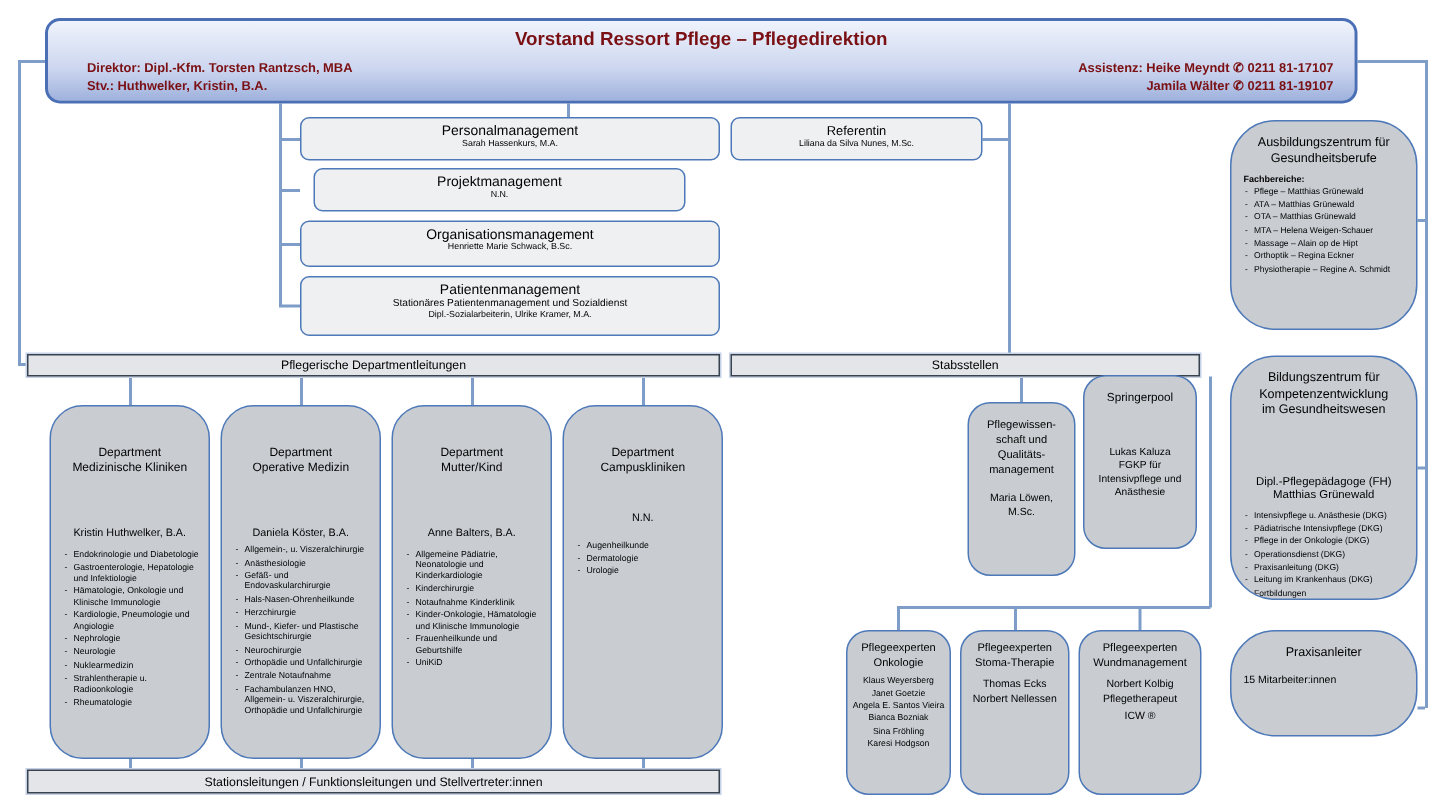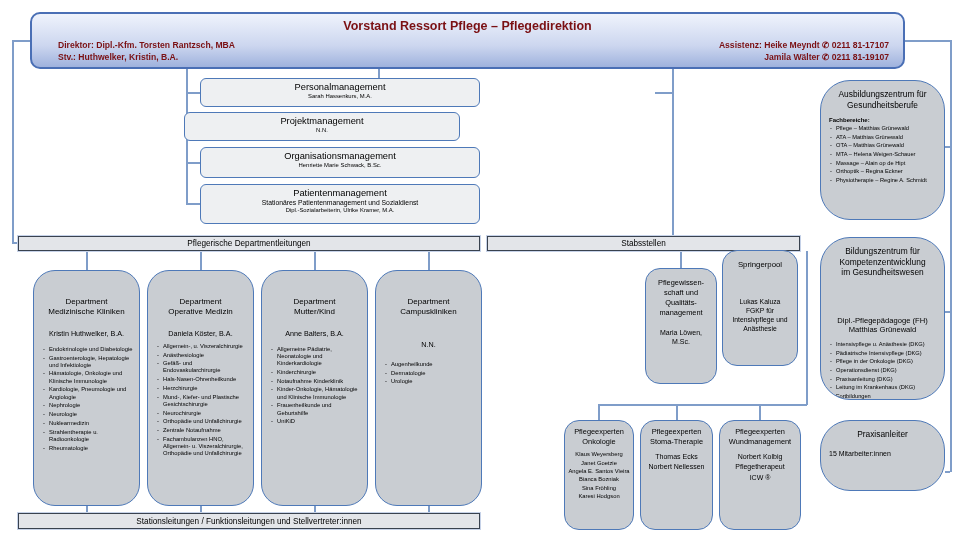--- a/index.html
+++ b/index.html
@@ -17,21 +17,21 @@
   .mgmt{background:#eef0f2;border:1.3px solid #4e79b8;border-radius:6px;text-align:center;overflow:hidden;}
   .mgmt .t{font-size:9.3px;padding-top:3px;}
   .mgmt .u{font-size:6.8px;padding-top:1px;}
   .mgmt .n{font-size:5.9px;padding-top:1px;}
   .bar{background:#e3e5e9;border:1px solid #39424f;box-shadow:0 0 0 1px #c6d2e8;
        text-align:center;font-size:8.2px;}
   
   .gray{background:#c9cdd2;border:1.4px solid #4e79b8;overflow:hidden;}
   .dept{border-radius:22px;text-align:center;}
   .dept .t{font-size:8px;padding-top:26px;white-space:pre-line;line-height:1.3;}
-  .dept .leader{font-size:7.2px;margin-top:11px;}
+  .dept .leader{font-size:7.2px;margin-top:32px;}
   .blist{text-align:left;padding:8px 4px 0 8px;font-size:5.8px;line-height:1.25;}
   .bl{position:relative;padding-left:7px;margin-bottom:1.5px;}
   .bl::before{content:"-";position:absolute;left:1px;top:0;}
   .rbox{border-radius:30px;}
   .rbox .t{font-size:8.4px;text-align:center;padding-top:8px;white-space:pre-line;line-height:1.25;}
   .rbox .sub{font-size:7.6px;text-align:center;padding-top:6px;white-space:pre-line;line-height:1.3;margin-top:32px;}
   .rbox .lbl{font-size:6px;font-weight:bold;padding:7px 0 2px 8px;}
   .rbox .blist{font-size:5.7px;}
   .sbox{border-radius:15px;text-align:center;}
   .sbox .t{font-size:7.4px;padding-top:9px;white-space:pre-line;line-height:1.35;}
@@ -86,34 +86,38 @@
     <div class="hdr-right">
       <div><span>Assistenz: Heike Meyndt</span> <span>✆</span> <span>0211 81-17107</span></div>
       <div><span>Jamila Wälter</span> <span>✆</span> <span>0211 81-19107</span></div>
     </div>
   </div>
 
   <div class="box mgmt" style="left:200px;top:78px;width:280px;height:29px;">
     <div class="t">Personalmanagement</div>
     <div class="n">Sarah Hassenkurs, M.A.</div>
   </div>
-  <div class="box mgmt" style="left:184px;top:112px;width:276px;height:29px;">
+  <div class="box mgmt" style="left:209px;top:112px;width:248px;height:29px;">
     <div class="t">Projektmanagement</div>
     <div class="n">N.N.</div>
   </div>
   <div class="box mgmt" style="left:200px;top:147px;width:280px;height:31px;">
     <div class="t">Organisationsmanagement</div>
     <div class="n">Henriette Marie Schwack, B.Sc.</div>
   </div>
   <div class="box mgmt" style="left:200px;top:184px;width:280px;height:40px;">
     <div class="t">Patientenmanagement</div>
     <div class="u">Stationäres Patientenmanagement und Sozialdienst</div>
     <div class="n">Dipl.-Sozialarbeiterin, Ulrike Kramer, M.A.</div>
   </div>
 
+  <div class="box mgmt" style="left:487px;top:78px;width:168px;height:29px;">
+    <div class="t" style="font-size:8.6px">Referentin</div>
+    <div class="n">Liliana da Silva Nunes, M.Sc.</div>
+  </div>
 
   <div class="box bar" style="left:18px;top:236px;width:462px;height:15px;line-height:14px;">
     <span>Pflegerische Departmentleitungen</span>
   </div>
   <div class="box bar" style="left:487px;top:236px;width:313px;height:15px;line-height:14px;">
     <span>Stabsstellen</span>
   </div>
   <div class="box bar" style="left:18px;top:513px;width:462px;height:16px;line-height:15px;">
     <span>Stationsleitungen / Funktionsleitungen und Stellvertreter:innen</span>
   </div>

